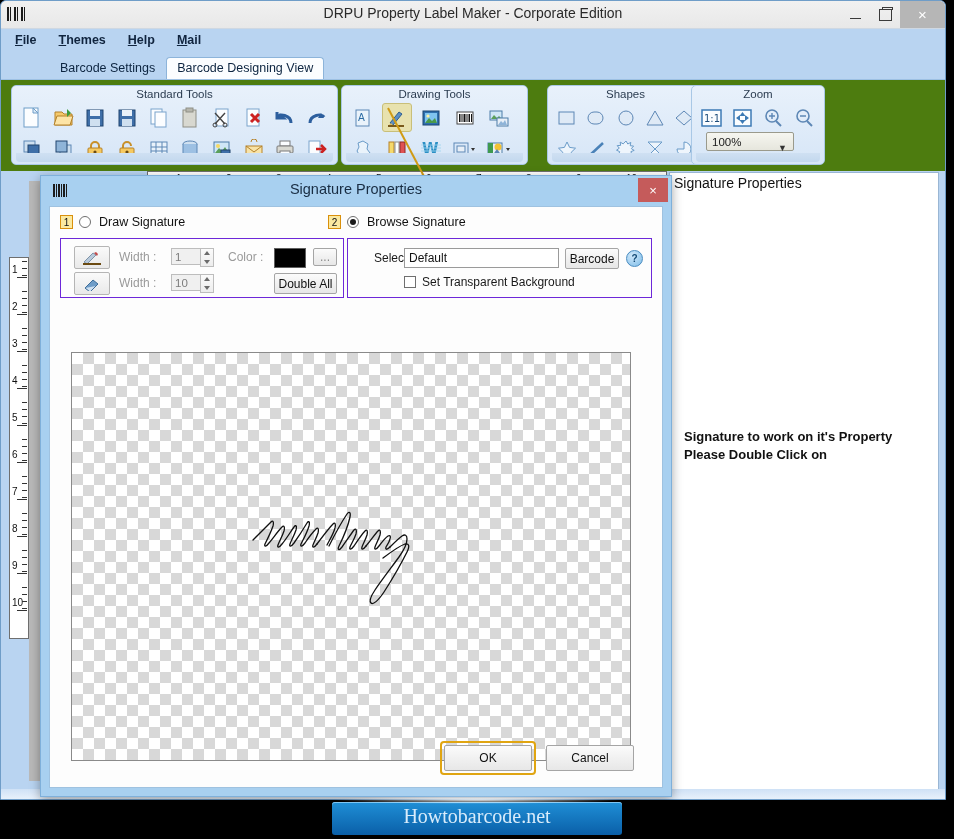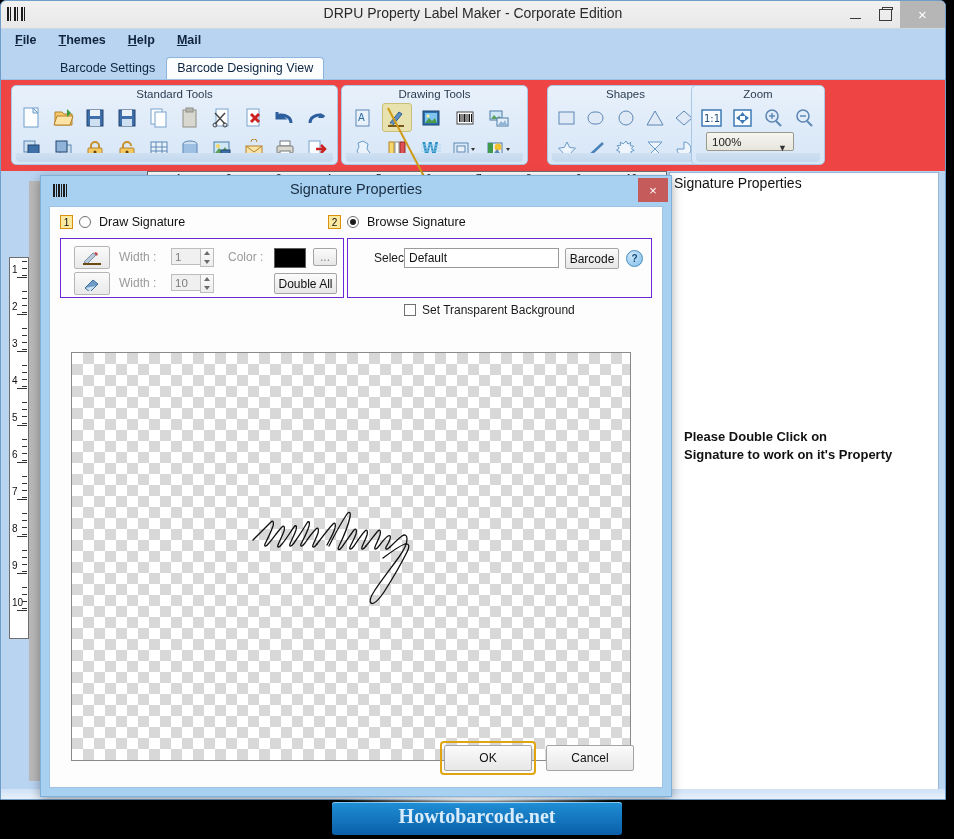--- a/index.html
+++ b/index.html
@@ -57,21 +57,21 @@
   .tab{
     font-size:12.5px;color:#0c2440;padding:3px 10px 3px 10px;
     border:1px solid transparent;border-bottom:none;
     line-height:15px;
   }
   .tab.active{
     background:#fbfdff;border-color:#8db4da;border-radius:4px 4px 0 0;
     position:relative;z-index:3;
   }
   .ribbon-area{
-    position:relative;height:92px;background:#ef4444;
+    position:relative;height:92px;background:#4d7c0f;
     border-top:1px solid #9dc0e3;
   }
 
   
   .group{
     position:absolute;top:5px;height:78px;
     background:linear-gradient(#e8f1fb,#d7e6f7);
     border:1px solid #a9c8e6;border-radius:5px;
   }
   .group-title{
@@ -249,21 +249,20 @@
 
   
   .footer{
     position:absolute;left:0;bottom:0;width:954px;height:39px;background:#000;
   }
   .wm{
     position:absolute;left:332px;bottom:4px;width:290px;height:33px;
     background:linear-gradient(#1f8fd6,#0a5fa8);
     border-radius:3px;
     box-shadow:inset 0 1px 0 #7fc6f2;
-    font-weight:bold;
   }
   .wm-text{
     position:absolute;left:0;right:0;top:3px;text-align:center;
     font-family:"Liberation Serif", serif;font-size:20px;color:#d9ecfb;
   }
   .wm-glow{
     position:absolute;left:0;right:0;top:-6px;height:8px;
     background:radial-gradient(ellipse at center, rgba(255,255,255,.85), rgba(255,255,255,0) 70%);
   }
   .app-bottom-strip{
@@ -767,22 +766,22 @@
         <div class="tick" style="top: 329px; width: 5px;"></div>
         <div class="tick" style="top: 336px; width: 5px;"></div>
         <div class="tick" style="top: 343px; width: 5px;"></div>
         <div class="tick" style="top: 350px; width: 5px;"></div>
       </div>
   </div>
 
   <div class="right-panel">
     <div class="rp-title">Signature Properties</div>
     <div class="rp-note">
+      <div>Signature to work on it's Property</div>
       <div>Please Double Click on</div>
-      <div>Signature to work on it's Property</div>
     </div>
   </div>
 
   <svg class="arrow-anno" width="120" height="95">
     <path d="M52 2 L92 78" stroke="#d09b16" stroke-width="2" fill="none"></path>
     <path d="M86 68 L94 86 L83 80 z" fill="#d09b16"></path>
   </svg>
 
   <div class="app-bottom-strip"></div>
 </div>
@@ -855,21 +854,21 @@
     </div>
 
     <div class="subpanel" style="left:297px;top:31px;width:303px;height:58px;">
       <span class="lbl-nor" style="position:absolute;left:26px;top:12px;">Select :</span>
       <div class="txtin" style="position:absolute;left:56px;top:9px;width:155px;height:20px;">
         <span>Default</span>
       </div>
       <div class="btn" style="position:absolute;left:217px;top:9px;width:54px;height:21px;">Barcode</div>
       <div class="helpico" style="position:absolute;left:278px;top:11px;">?</div>
 
-      <div style="position:absolute;left:56px;top:36px;display:flex;align-items:center;gap:6px;margin-top:28px;">
+      <div style="position:absolute;left:56px;top:36px;display:flex;align-items:center;gap:6px;">
         <span class="chk"></span>
         <span class="lbl-nor">Set Transparent Background</span>
       </div>
     </div>
 
     <div class="sigcanvas">
       <svg class="sig-svg" width="200" height="120" viewBox="0 0 200 120">
         <g fill="none" stroke="#111" stroke-width="1.3" stroke-linecap="round" stroke-linejoin="round">
           <path d="M6 42 C14 34 20 28 24 24 C26 22 27 24 26 28 C24 34 20 42 18 46 C17 49 19 49 22 45 C27 39 31 33 35 29 C37 27 38 29 37 33 C35 39 32 44 31 47 C30 50 32 50 35 46 C40 40 44 33 47 29 C49 26 50 28 49 32 C47 38 44 43 43 46 C42 49 44 49 47 45 C52 38 57 30 60 25 C62 22 63 24 62 28 C60 35 56 42 54 46 C53 49 55 49 58 45 C62 39 66 34 69 31 C71 29 72 31 71 35 C69 41 67 44 66 47 C65 50 67 50 70 46"></path>
           <path d="M70 46 C76 38 82 30 86 26 C88 24 89 26 88 30 C86 37 82 43 80 47"></path>

